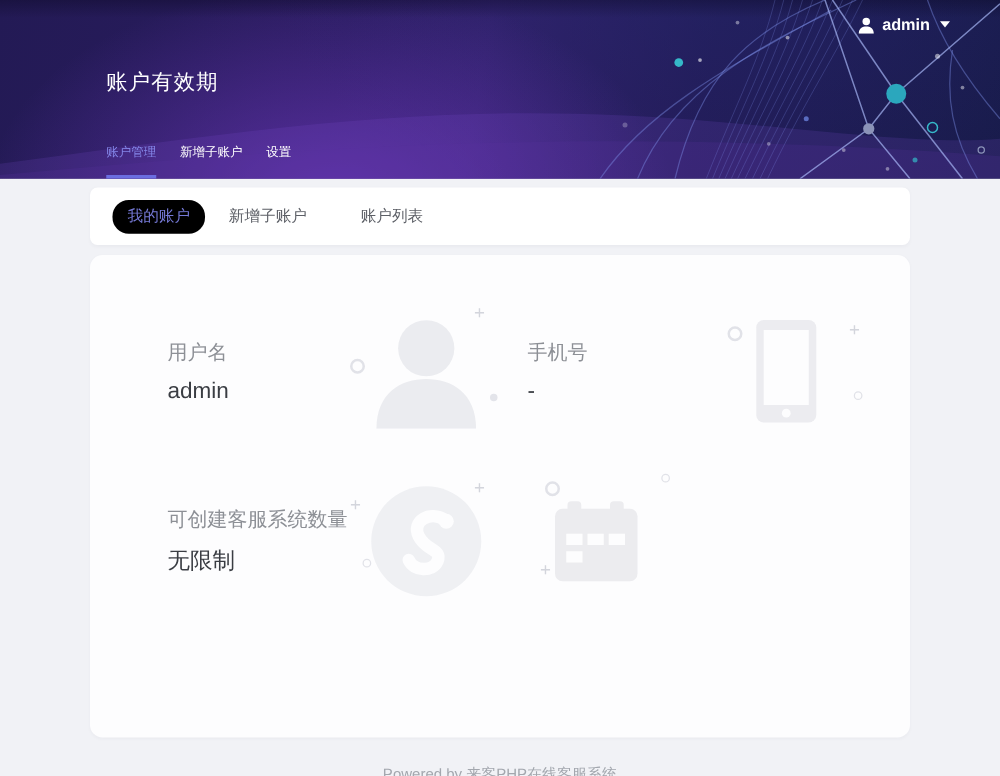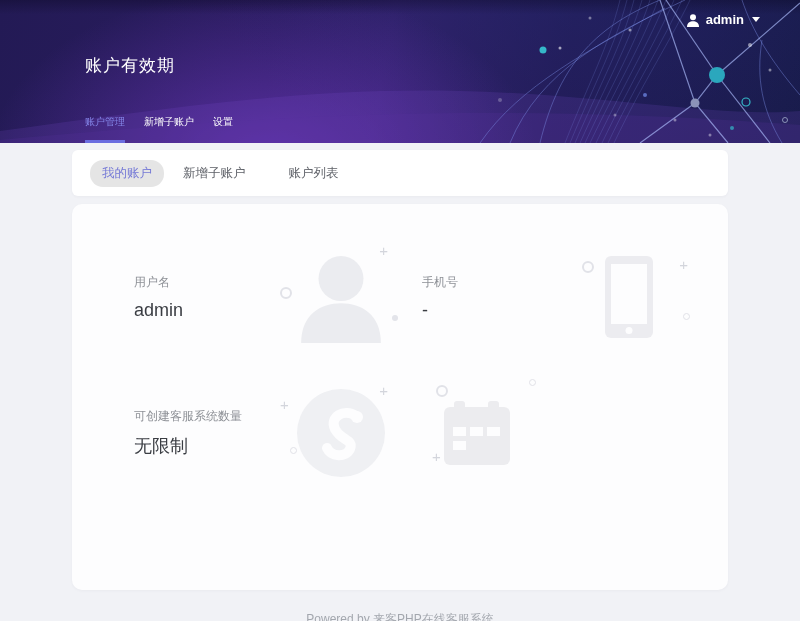--- a/index.html
+++ b/index.html
@@ -53,37 +53,37 @@
   .subtab-card {
     width:656px; height:46px; margin:7px auto 0;
     background:#ffffff; border-radius:6px;
     box-shadow:0 1px 3px rgba(40,40,80,0.04);
     display:flex; align-items:center; padding-left:18px;
   }
   .subtab {
     font-size:12.5px; color:#5c5f66; margin-right:19px; cursor:pointer;
     padding:5px 12px; border-radius:13px;
   }
-  .subtab.active { background:#e5e5e5; color:#7579d6; margin-right:7px; }
+  .subtab.active { background:#000000; color:#7579d6; margin-right:7px; }
 
   
   .main-card {
     width:656px; height:386px; margin:8px auto 0;
     background:#fdfdfe; border-radius:10px;
     box-shadow:0 1px 3px rgba(40,40,80,0.04);
     display:grid; grid-template-columns:1fr 1fr;
     grid-template-rows:130px 130px;
     padding:28px 30px 0 62px; column-gap:12px; row-gap:6px;
   }
   .info-cell {
     display:flex; justify-content:space-between; align-items:center;
     padding-right:14px;
   }
   .info-text { }
-  .info-label { font-size:12px; color:#8d9096; margin-bottom:9px; }
+  .info-label { font-size:16px; color:#8d9096; margin-bottom:9px; }
   .info-value { font-size:18px; color:#3a3d43; }
   .icon-wrap {
     position:relative; width:110px; height:104px; flex:0 0 110px;
     display:flex; align-items:center; justify-content:center;
   }
   .deco-plus { position:absolute; color:#d3d5dc; font-size:15px; line-height:1; }
   .deco-ring { position:absolute; width:12px; height:12px; border:2px solid #e1e2e8; border-radius:50%; }
   .deco-ring.sm { width:7px; height:7px; border-width:1.5px; }
   .deco-dot { position:absolute; width:6px; height:6px; background:#e3e4ea; border-radius:50%; }
 

